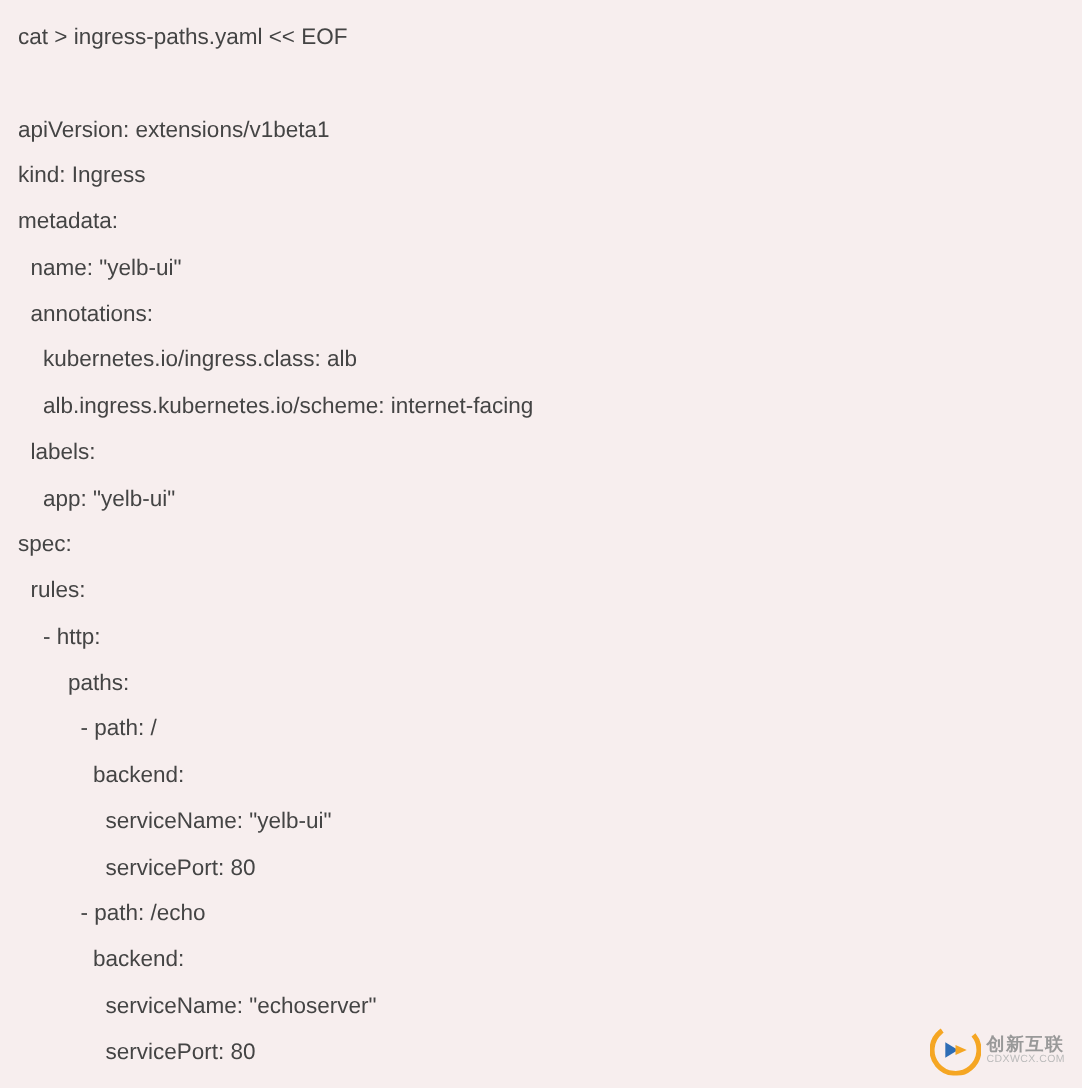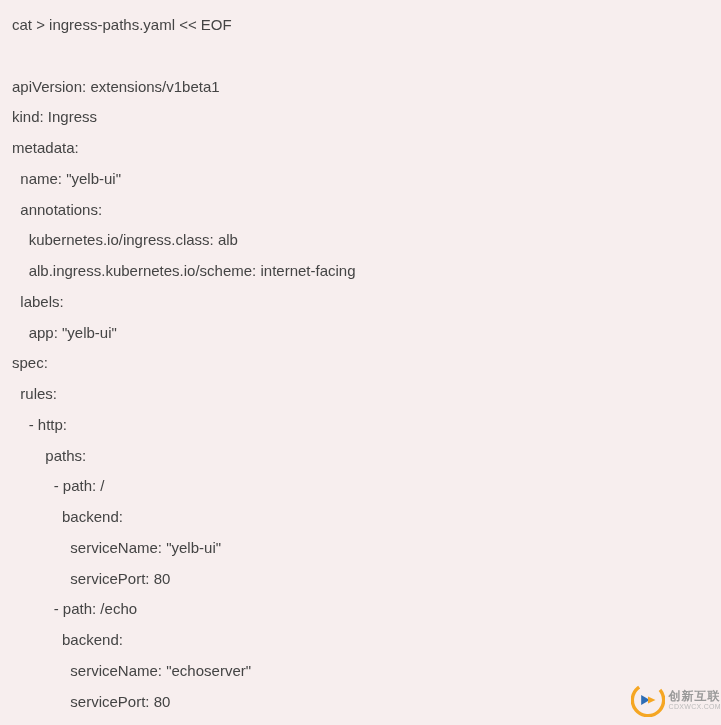--- a/index.html
+++ b/index.html
@@ -15,21 +15,21 @@
     box-sizing: border-box;
   }
   .code-block {
     padding: 10px 12px;
     line-height: 2.05;
     white-space: pre;
   }
   .watermark {
     position: absolute;
     bottom: 8px;
-    right: 0;
+    right: 11px;
     display: flex;
     align-items: center;
     gap: 4px;
   }
   .logo-mark {
     width: 34px;
     height: 34px;
     position: relative;
   }
   .logo-mark svg { width: 34px; height: 34px; }

